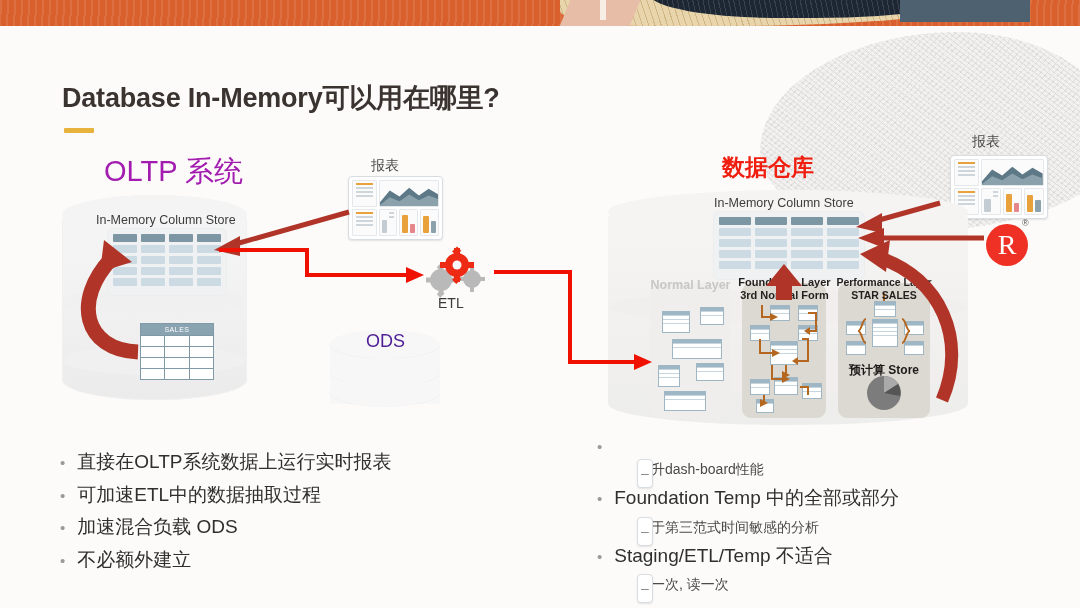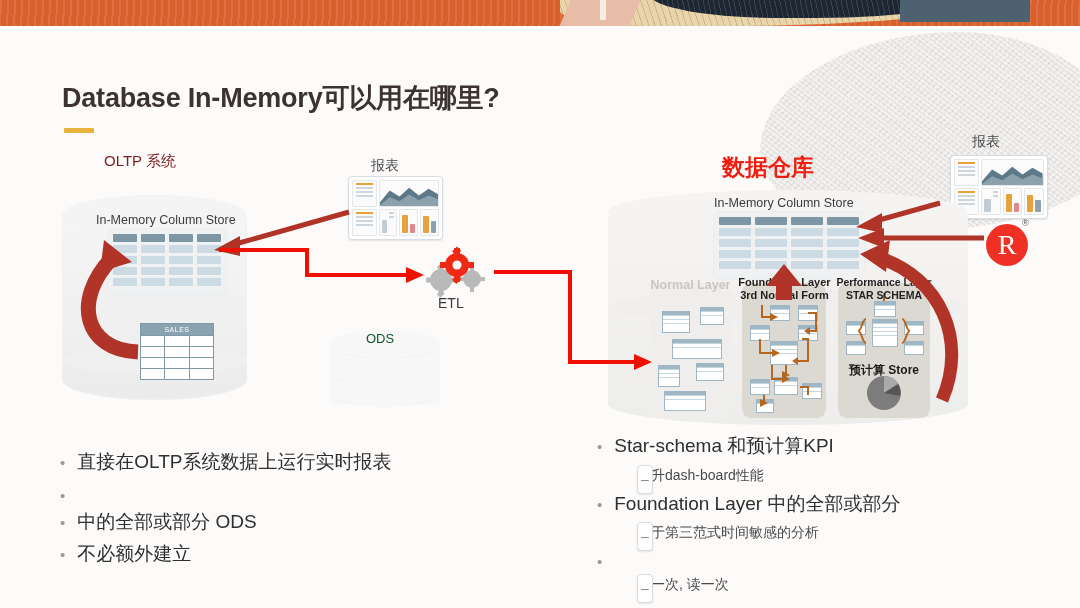--- a/index.html
+++ b/index.html
@@ -35,21 +35,21 @@
   .blob:after{content:"";position:absolute;inset:0;border-radius:inherit;
     background:repeating-linear-gradient(37deg, rgba(120,120,120,.16) 0 1px, rgba(0,0,0,0) 1px 4px),
                repeating-linear-gradient(-48deg, rgba(120,120,120,.12) 0 1px, rgba(0,0,0,0) 1px 5px);}
 
   
   .title{position:absolute;left:62px;top:80px;font-size:27px;font-weight:bold;color:#3a3330;
     letter-spacing:-.2px;white-space:nowrap;}
   .accent-dash{position:absolute;left:64px;top:128px;width:30px;height:5px;background:#e8b33c;border-radius:1px;}
 
   
-  .h-oltp{position:absolute;left:104px;top:152px;font-size:15px;color:#7f1d1d;white-space:nowrap;}
+  .h-oltp{position:absolute;left:104px;top:152px;font-size:29px;color:#a21caf;white-space:nowrap;}
   .h-dwh{position:absolute;left:722px;top:152px;font-size:23px;color:#f01e0f;font-weight:bold;white-space:nowrap;}
 
   
   .lbl-report-l{position:absolute;left:371px;top:157px;font-size:14px;color:#4a4a4a;}
   .lbl-report-r{position:absolute;left:972px;top:133px;font-size:14px;color:#4a4a4a;}
 
   
   .dash{position:absolute;background:#ffffff;border:1px solid #d8dde1;border-radius:4px;
     box-shadow:0 1px 2px rgba(0,0,0,.10);display:flex;flex-direction:column;padding:3px;gap:2px;}
   .dash .row{display:flex;gap:2px;flex:1;}
@@ -92,21 +92,21 @@
     letter-spacing:.5px;}
   .sales .r{height:10px;border-top:1px solid #7f99a6;display:flex;}
   .sales .r span{flex:1;border-right:1px solid #7f99a6;}
   .sales .r span:last-child{border-right:none;}
 
   
   .ods{position:absolute;left:330px;top:330px;width:110px;height:88px;}
   .ods .d{position:absolute;left:0;width:110px;height:28px;border-radius:50%;background:#f7f7f7;
     box-shadow:0 1px 0 rgba(0,0,0,.025);}
   .ods .body{position:absolute;left:0;top:14px;width:110px;height:60px;background:#f7f7f7;}
-  .ods-label{position:absolute;left:366px;top:331px;font-size:13px;color:#14532d;}
+  .ods-label{position:absolute;left:366px;top:331px;font-size:18px;color:#4c1d95;}
 
   
   .etl{position:absolute;left:424px;top:252px;width:64px;height:44px;}
   .etl-label{position:absolute;left:438px;top:295px;font-size:14px;color:#3a3a3a;}
 
   
   .layer{position:absolute;border-radius:9px;}
   .lay-stg{left:650px;top:283px;width:80px;height:135px;background:#efeeec;}
   .lay-fnd{left:742px;top:283px;width:84px;height:135px;background:#dcd8d2;}
   .lay-perf{left:838px;top:283px;width:92px;height:135px;background:#dcd8d2;}
@@ -568,62 +568,63 @@
   <svg width="92" height="135" style="position:absolute;left:0;top:0;">
     <g transform="translate(46,110)">
       <circle r="17" fill="#7c7c7c"></circle>
       <path d="M0 0 L0 -17 A17 17 0 0 1 14 -9 Z" fill="#aaaaaa"></path>
       <path d="M0 0 L14 -9 A17 17 0 0 1 16 3 Z" fill="#555555"></path>
     </g>
   </svg>
 </div>
 <div class="ttl-perf">
   <span>Performance Layer</span><br>
-  <span>STAR SCHEMA</span>
+  <span>STAR SALES</span>
 </div>
 <div class="kpi-label">预计算 Store</div>
 
 <div class="rlogo">R</div>
 <div class="rreg">®</div>
 
 <div class="bullets bullets-left">
   <div class="bl">
     <span class="dot">•</span>
     <span class="tx">直接在OLTP系统数据上运行实时报表</span>
   </div>
   <div class="bl">
     <span class="dot">•</span>
+    <span class="tx">可加速ETL中的数据抽取过程</span>
   </div>
   <div class="bl">
     <span class="dot">•</span>
-    <span class="tx">中的全部或部分 ODS</span>
+    <span class="tx">加速混合负载 ODS</span>
   </div>
   <div class="bl">
     <span class="dot">•</span>
     <span class="tx">不必额外建立</span>
   </div>
 </div>
 
 <div class="bullets bullets-right">
   <div class="bl">
     <span class="dot">•</span>
-    <span class="tx">Star-schema 和预计算KPI</span>
   </div>
   <div class="sub">
     <span class="dash">–</span>
     <span class="tx">提升dash-board性能</span>
   </div>
   <div class="bl">
     <span class="dot">•</span>
-    <span class="tx">Foundation Layer 中的全部或部分</span>
+    <span class="tx">Foundation Temp 中的全部或部分</span>
   </div>
   <div class="sub">
     <span class="dash">–</span>
     <span class="tx">基于第三范式时间敏感的分析</span>
   </div>
   <div class="bl">
     <span class="dot">•</span>
+    <span class="tx">Staging/ETL/Temp 不适合</span>
   </div>
   <div class="sub">
     <span class="dash">–</span>
     <span class="tx">写一次, 读一次</span>
   </div>
 </div>
 
 </body></html>

